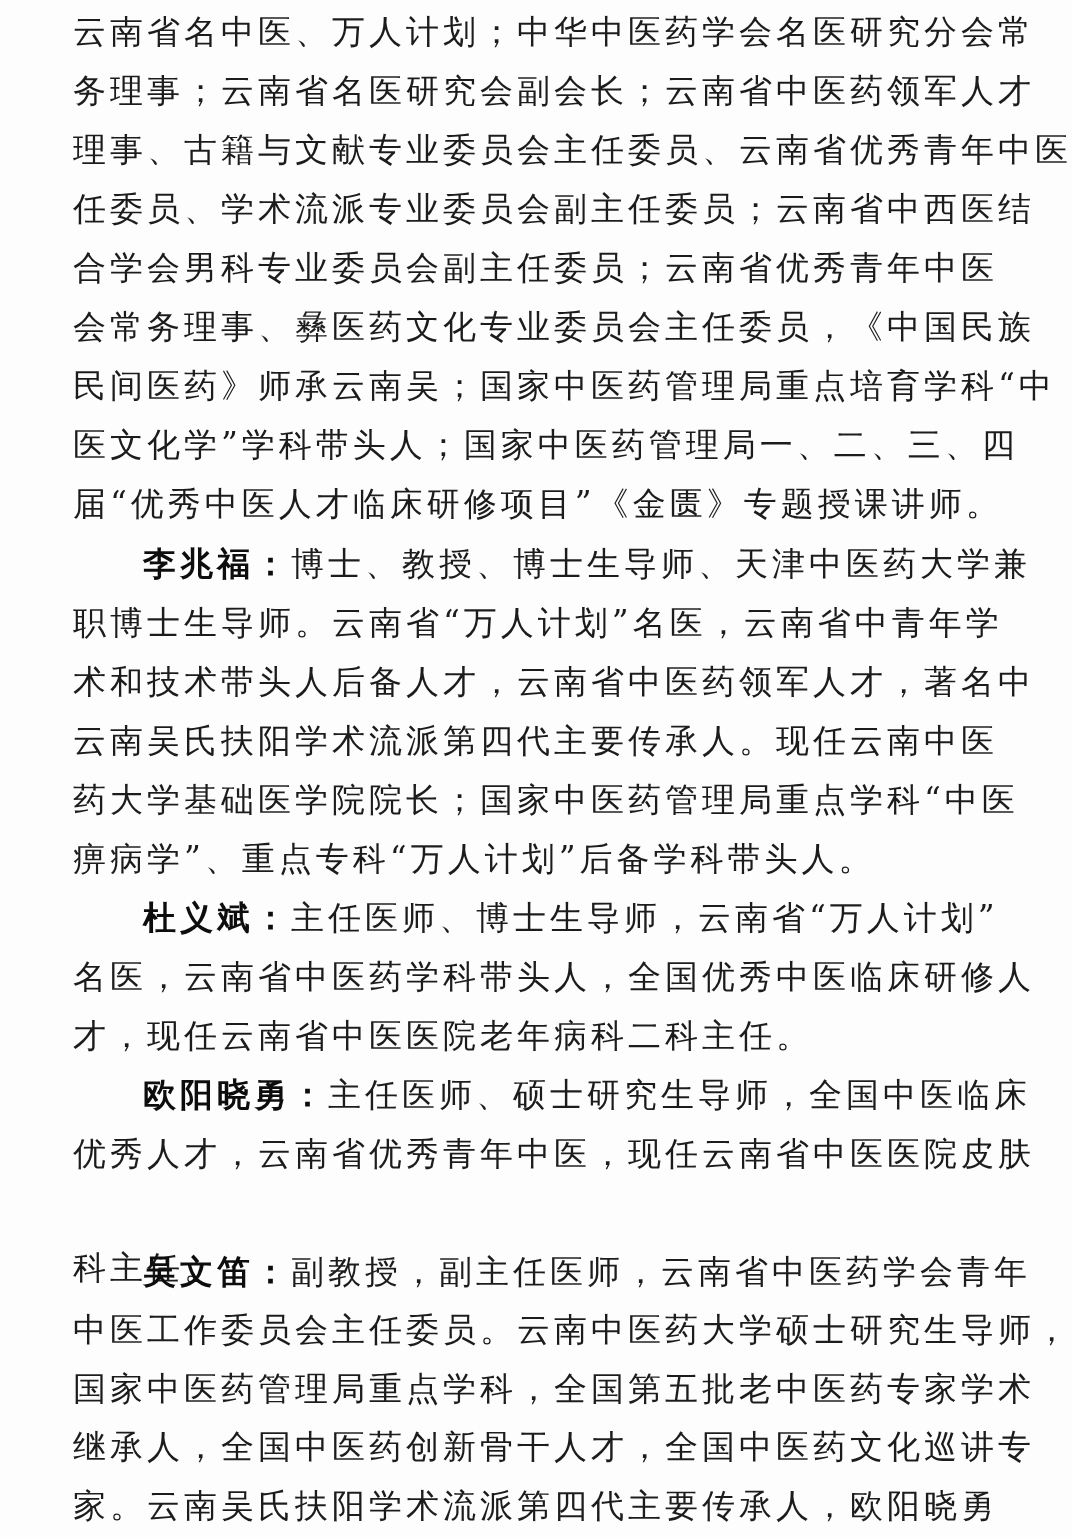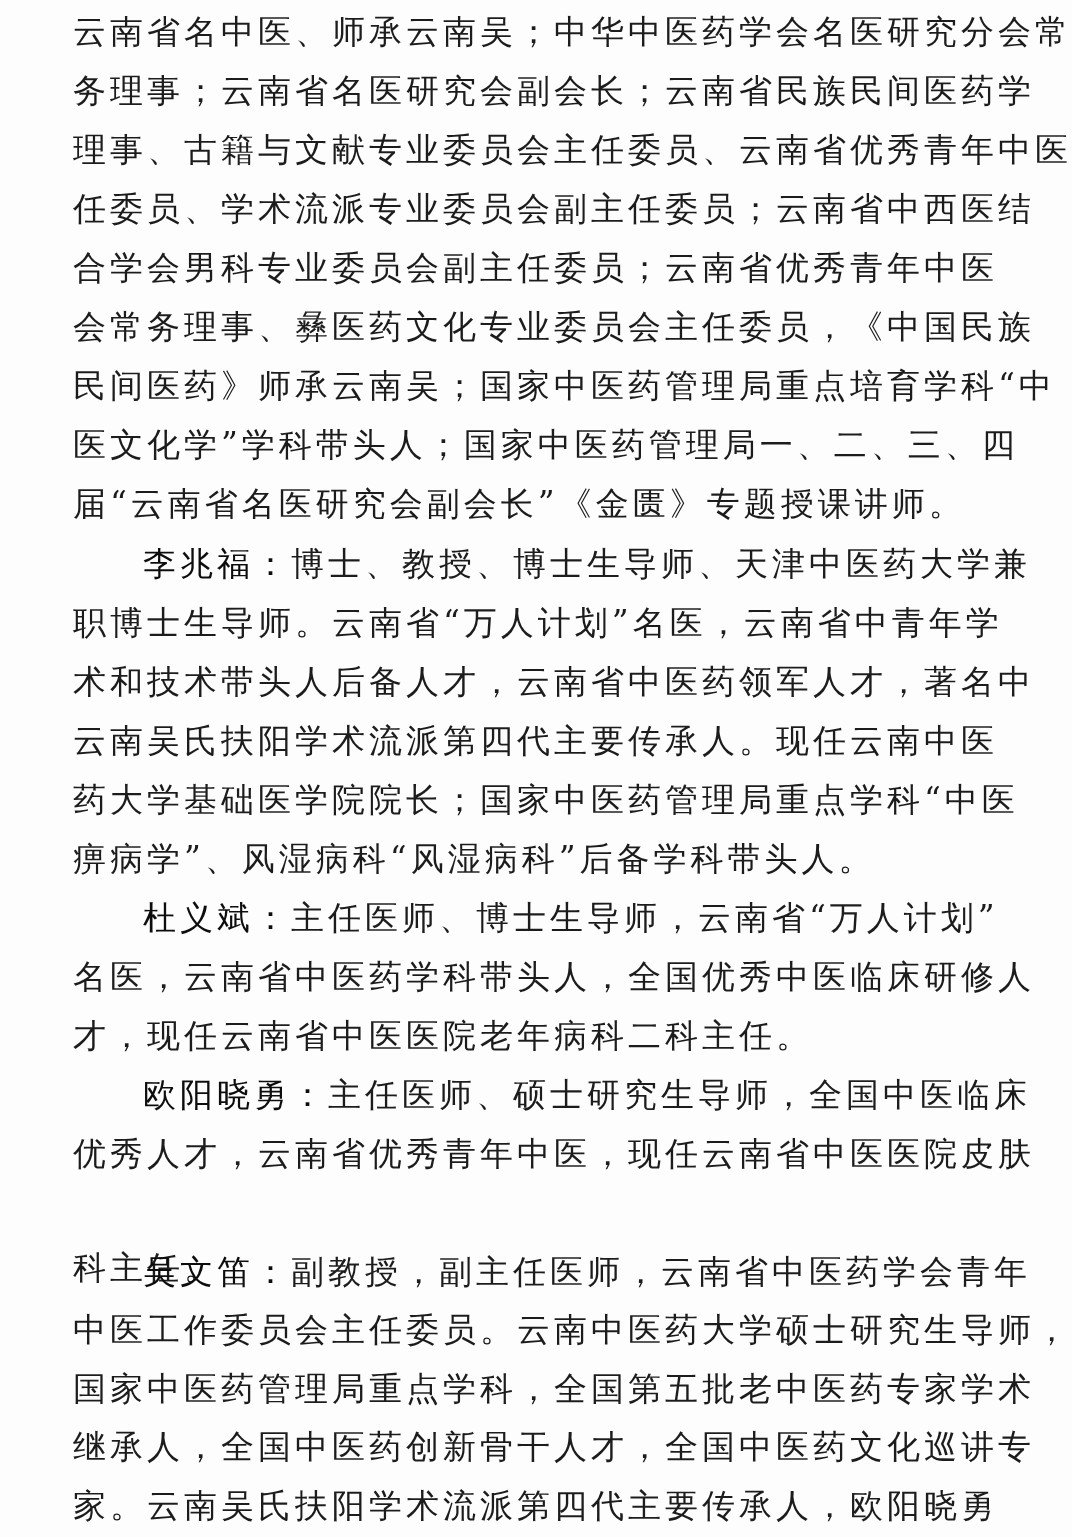--- a/index.html
+++ b/index.html
@@ -33,50 +33,50 @@
       line-height: 40px;
       font-size: 33px;
       letter-spacing: 4px;
       white-space: nowrap;
       color: #1c1c1c;
     }
     .line.indent {
       left: 143px;
     }
     .name {
-      font-weight: normal;
+      font-weight: bold;
       color: #0d0d0d;
     }
   </style>
 </head>
 <body>
 
 <div class="page">
 
   <div class="para">
-    <div class="line" style="top:12px">云南省名中医、师承云南吴；中华中医药学会名医研究分会常</div>
-    <div class="line" style="top:71px">务理事；云南省名医研究会副会长；云南省民族民间医药学</div>
+    <div class="line" style="top:12px">云南省名中医、万人计划；中华中医药学会名医研究分会常</div>
+    <div class="line" style="top:71px">务理事；云南省名医研究会副会长；云南省中医药领军人才</div>
     <div class="line" style="top:130px">理事、古籍与文献专业委员会主任委员、云南省优秀青年中医</div>
     <div class="line" style="top:189px">任委员、学术流派专业委员会副主任委员；云南省中西医结</div>
     <div class="line" style="top:248px">合学会男科专业委员会副主任委员；云南省优秀青年中医</div>
     <div class="line" style="top:307px">会常务理事、彝医药文化专业委员会主任委员，《中国民族</div>
     <div class="line" style="top:366px">民间医药》师承云南吴；国家中医药管理局重点培育学科“中</div>
     <div class="line" style="top:425px">医文化学”学科带头人；国家中医药管理局一、二、三、四</div>
-    <div class="line" style="top:484px">届“云南省名医研究会副会长”《金匮》专题授课讲师。</div>
+    <div class="line" style="top:484px">届“优秀中医人才临床研修项目”《金匮》专题授课讲师。</div>
   </div>
 
   <div class="para">
     <div class="line indent" style="top:544px">
       <span class="name">李兆福：</span><span>博士、教授、博士生导师、天津中医药大学兼</span>
     </div>
     <div class="line" style="top:603px">职博士生导师。云南省“万人计划”名医，云南省中青年学</div>
     <div class="line" style="top:662px">术和技术带头人后备人才，云南省中医药领军人才，著名中</div>
     <div class="line" style="top:721px">云南吴氏扶阳学术流派第四代主要传承人。现任云南中医</div>
     <div class="line" style="top:780px">药大学基础医学院院长；国家中医药管理局重点学科“中医</div>
-    <div class="line" style="top:839px">痹病学”、风湿病科“风湿病科”后备学科带头人。</div>
+    <div class="line" style="top:839px">痹病学”、重点专科“万人计划”后备学科带头人。</div>
   </div>
 
   <div class="para">
     <div class="line indent" style="top:898px">
       <span class="name">杜义斌：</span><span>主任医师、博士生导师，云南省“万人计划”</span>
     </div>
     <div class="line" style="top:957px">名医，云南省中医药学科带头人，全国优秀中医临床研修人</div>
     <div class="line" style="top:1016px">才，现任云南省中医医院老年病科二科主任。</div>
   </div>
 

